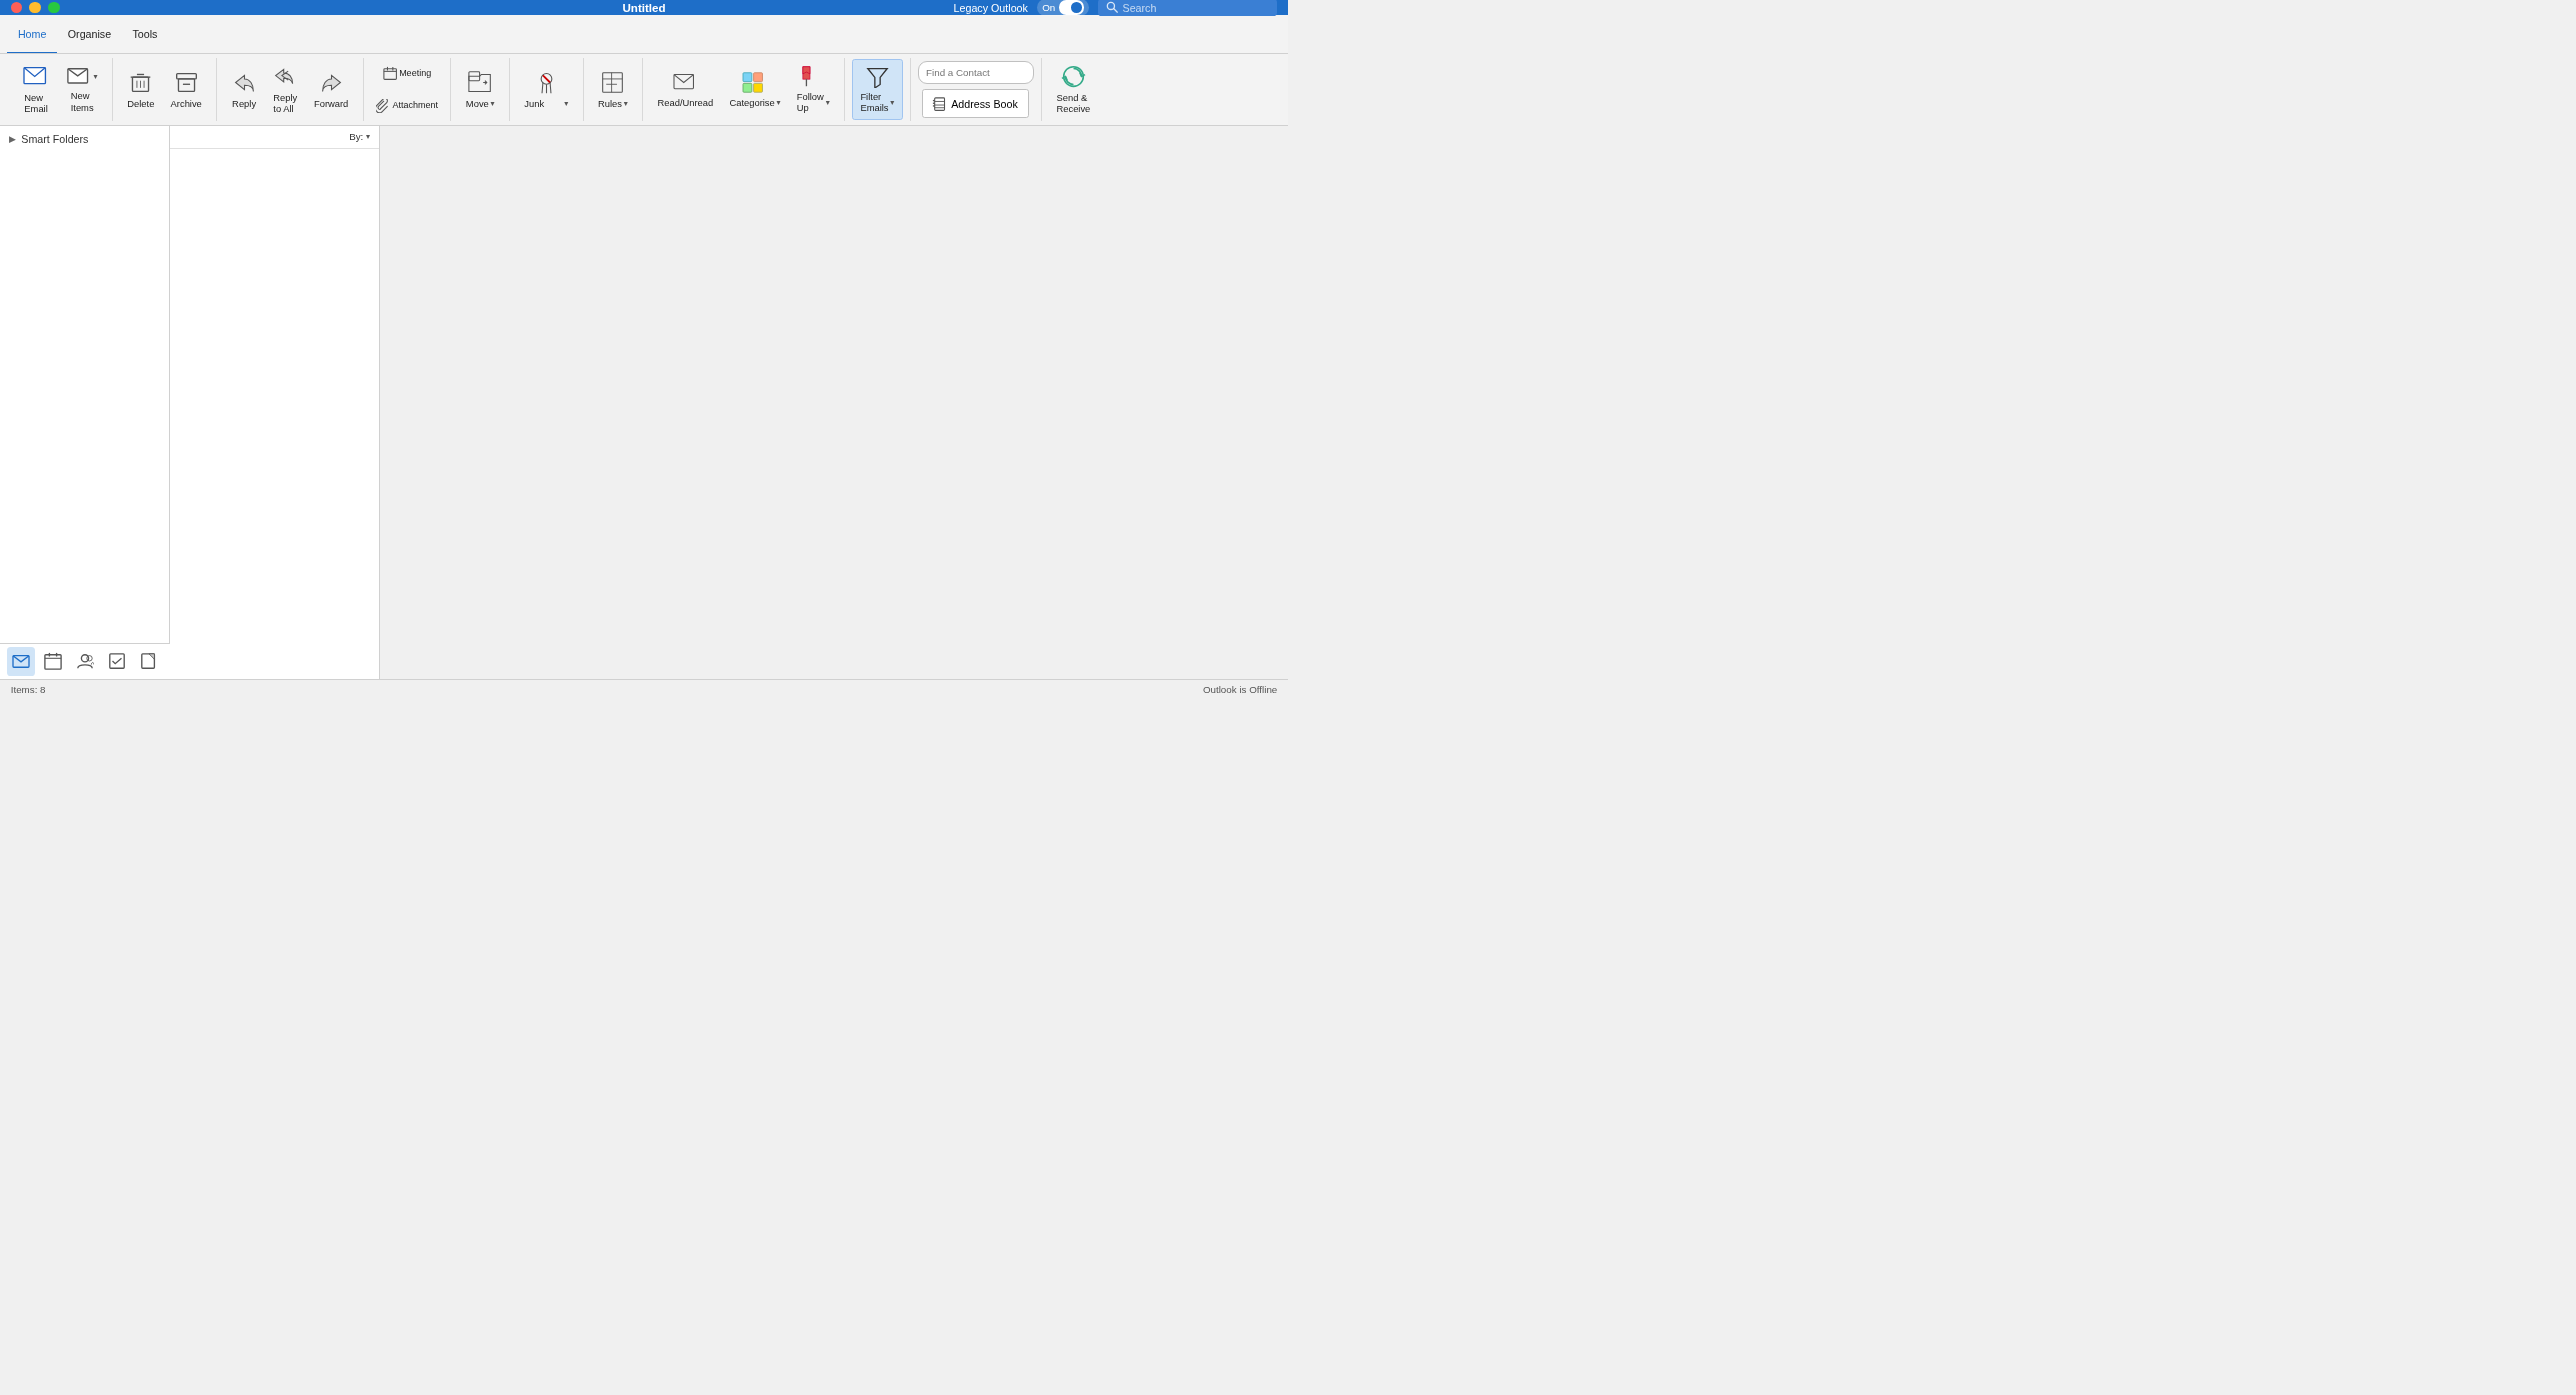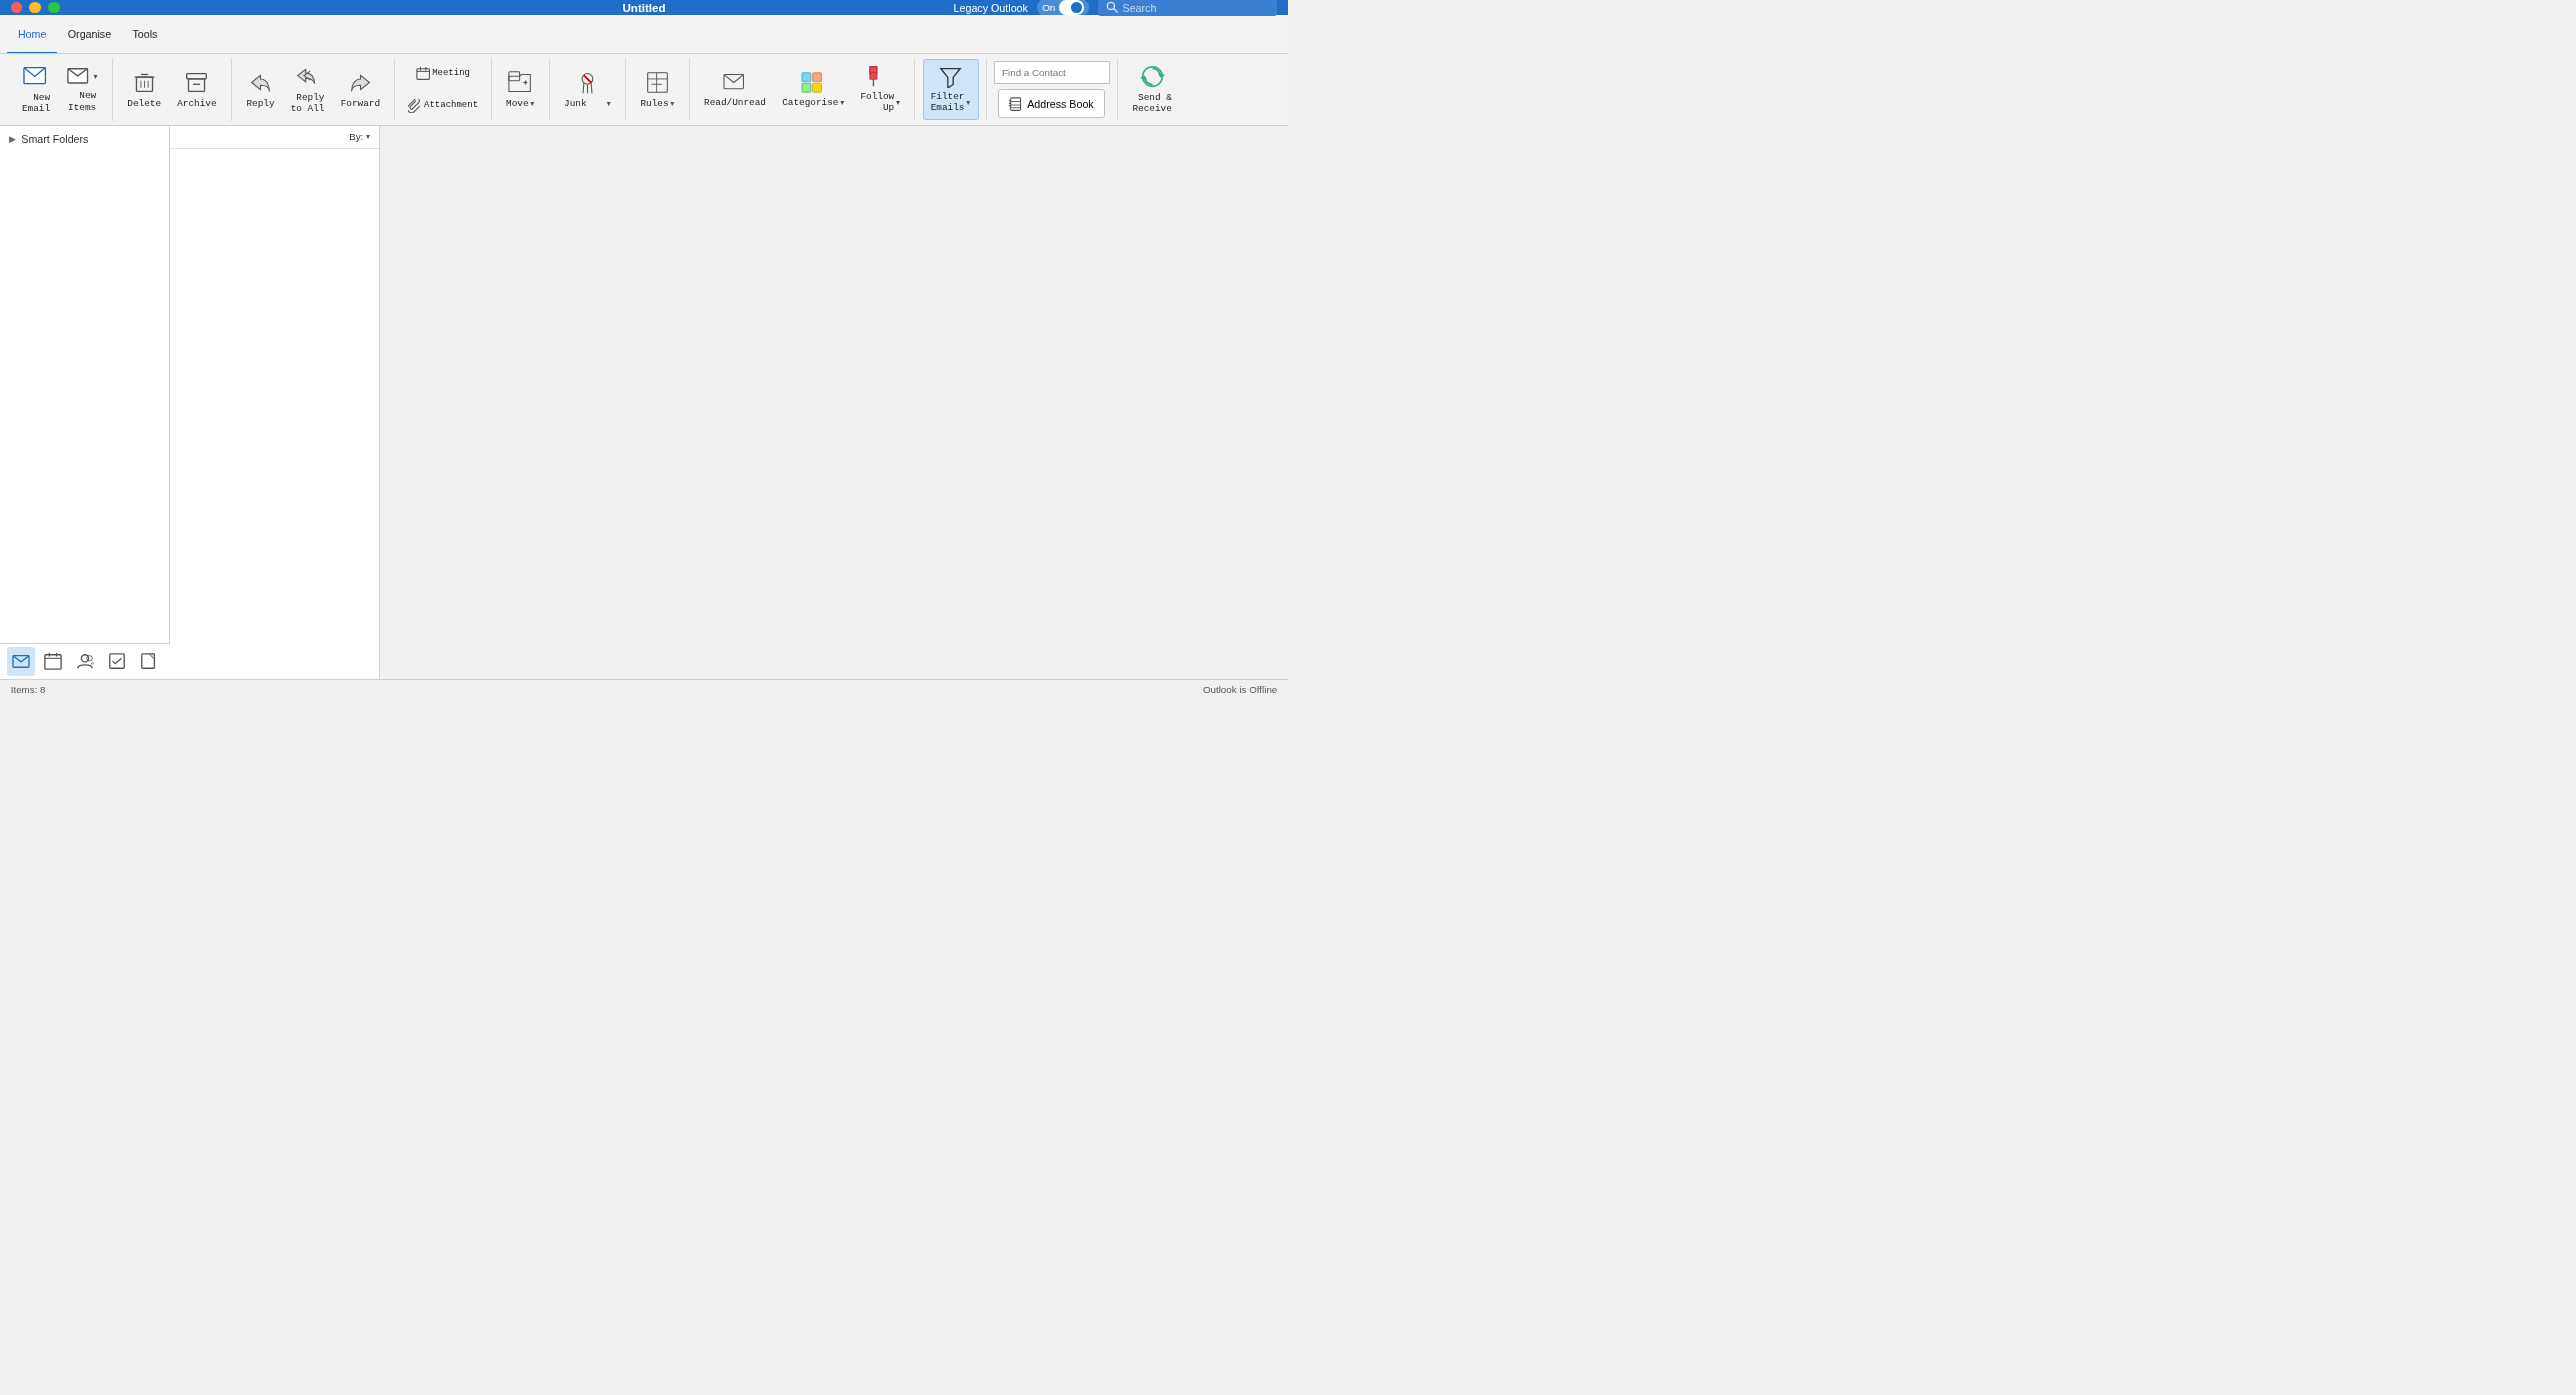--- a/index.html
+++ b/index.html
@@ -79,21 +79,21 @@
       justify-content: center;
       padding: 3.6px 7.2px;
       cursor: pointer;
       border-radius: 2.7px;
       min-width: 39px;
       height: 61px;
       gap: 2.7px;
       position: relative;
     }
     .ribbon-btn.active { background: #d0e4f7; border: 0.9px solid #a0c4f0; }
-    .ribbon-btn-label { font-size: 9.4px; color: #222; text-align: right; line-height: 1.2; font-family: Liberation Mono, monospace; }
+    .ribbon-btn-label { font-size: 9.4px; color: #222; text-align: left; line-height: 1.2; }
     .ribbon-btn-small {
       display: flex;
       flex-direction: column;
       align-items: center;
       justify-content: center;
       padding: 1.8px 5.4px;
       cursor: pointer;
       border-radius: 2.7px;
       height: 29px;
       gap: 1.8px;
@@ -110,21 +110,21 @@
       cursor: pointer;
       border-radius: 2.7px;
       height: 29px;
       gap: 4.5px;
       border: 0.9px solid #c0c0c0;
       background: white;
       min-width: 107px;
     }
     .find-contact-input {
       border: 0.9px solid #c0c0c0;
-      border-radius: 1px;
+      border-radius: 9px;
       background: white;
       padding: 2.7px 7.2px;
       font-size: 9.8px;
       width: 116px;
       height: 23px;
       color: #888;
     }
 
     
     #sidebar {

